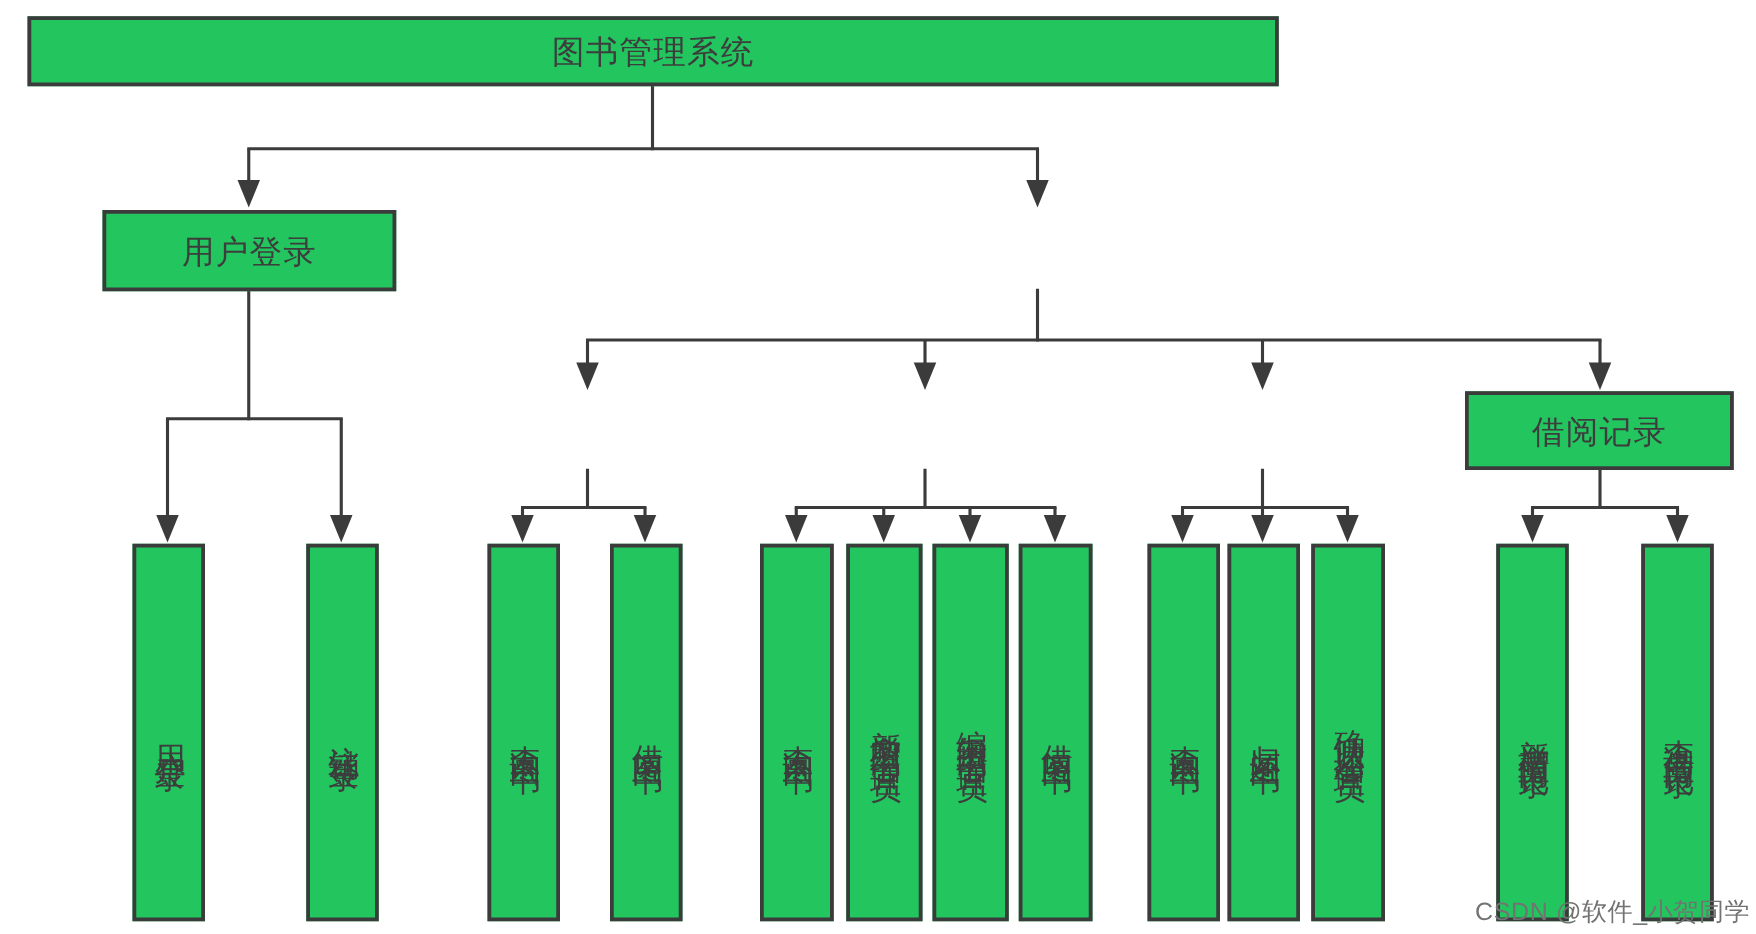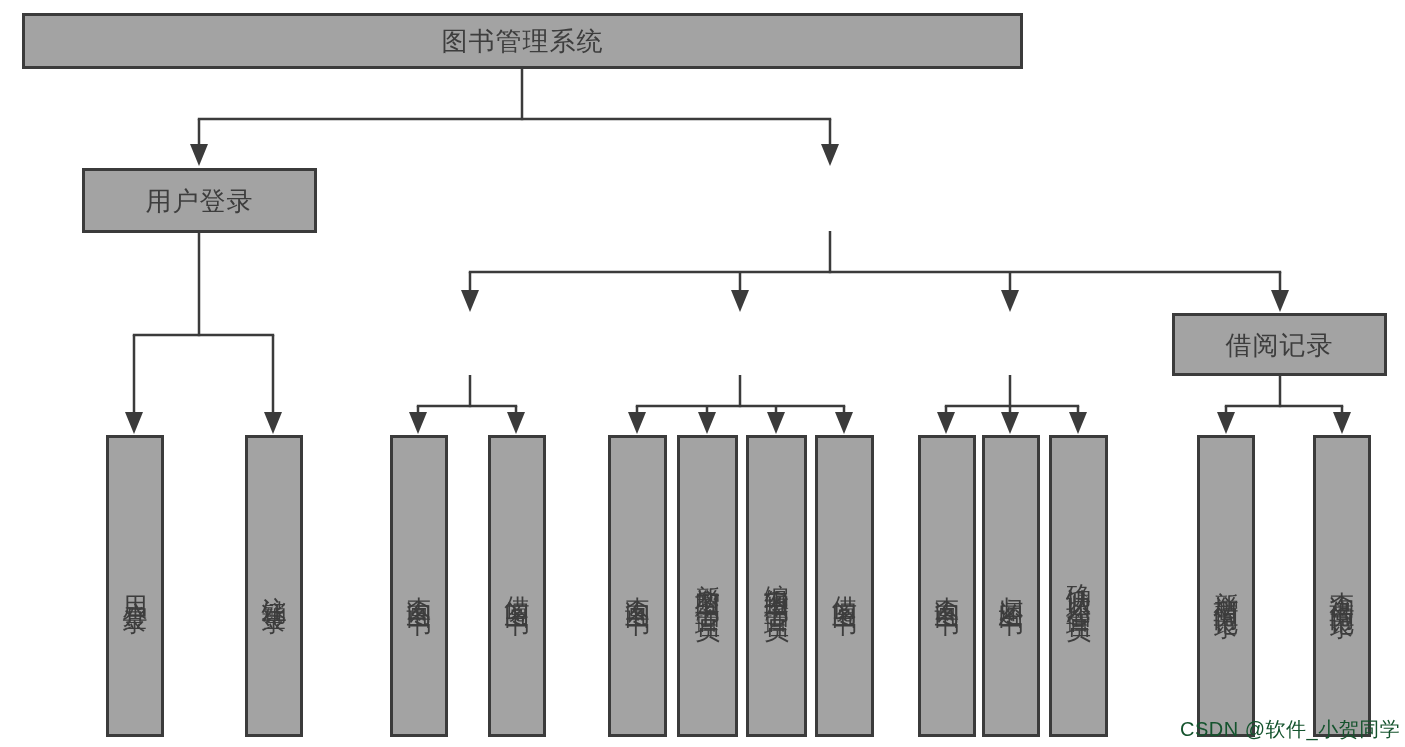--- a/index.html
+++ b/index.html
@@ -12,21 +12,21 @@
     color:#3d3d3d;
   }
   #connectors{
     position:absolute;left:0;top:0;width:1405px;height:747px;
     pointer-events:none;
   }
   .box{
     position:absolute;
     box-sizing:border-box;
     border:3px solid #3b3b3b;
-    background:#a3a3a3;
+    background:#22c55e;
     display:flex;
     align-items:center;
     justify-content:center;
     font-size:26px;
     letter-spacing:1px;
     line-height:1;
     white-space:nowrap;
     z-index:2;
   }
   .leaf{
@@ -36,21 +36,21 @@
     text-orientation:mixed;
     font-size:25px;
     letter-spacing:5px;
     white-space:normal;
   }
   .watermark{
     position:absolute;
     left:1180px;top:716px;
     font-size:20px;
     letter-spacing:0.5px;
-    color:#14532d;
+    color:#737373;
     z-index:5;
     white-space:nowrap;
   }
 </style>
 </head>
 <body>
 
 <div id="canvas">
 
   <svg id="connectors" xmlns="http://www.w3.org/2000/svg" viewBox="0 0 1405 747">

